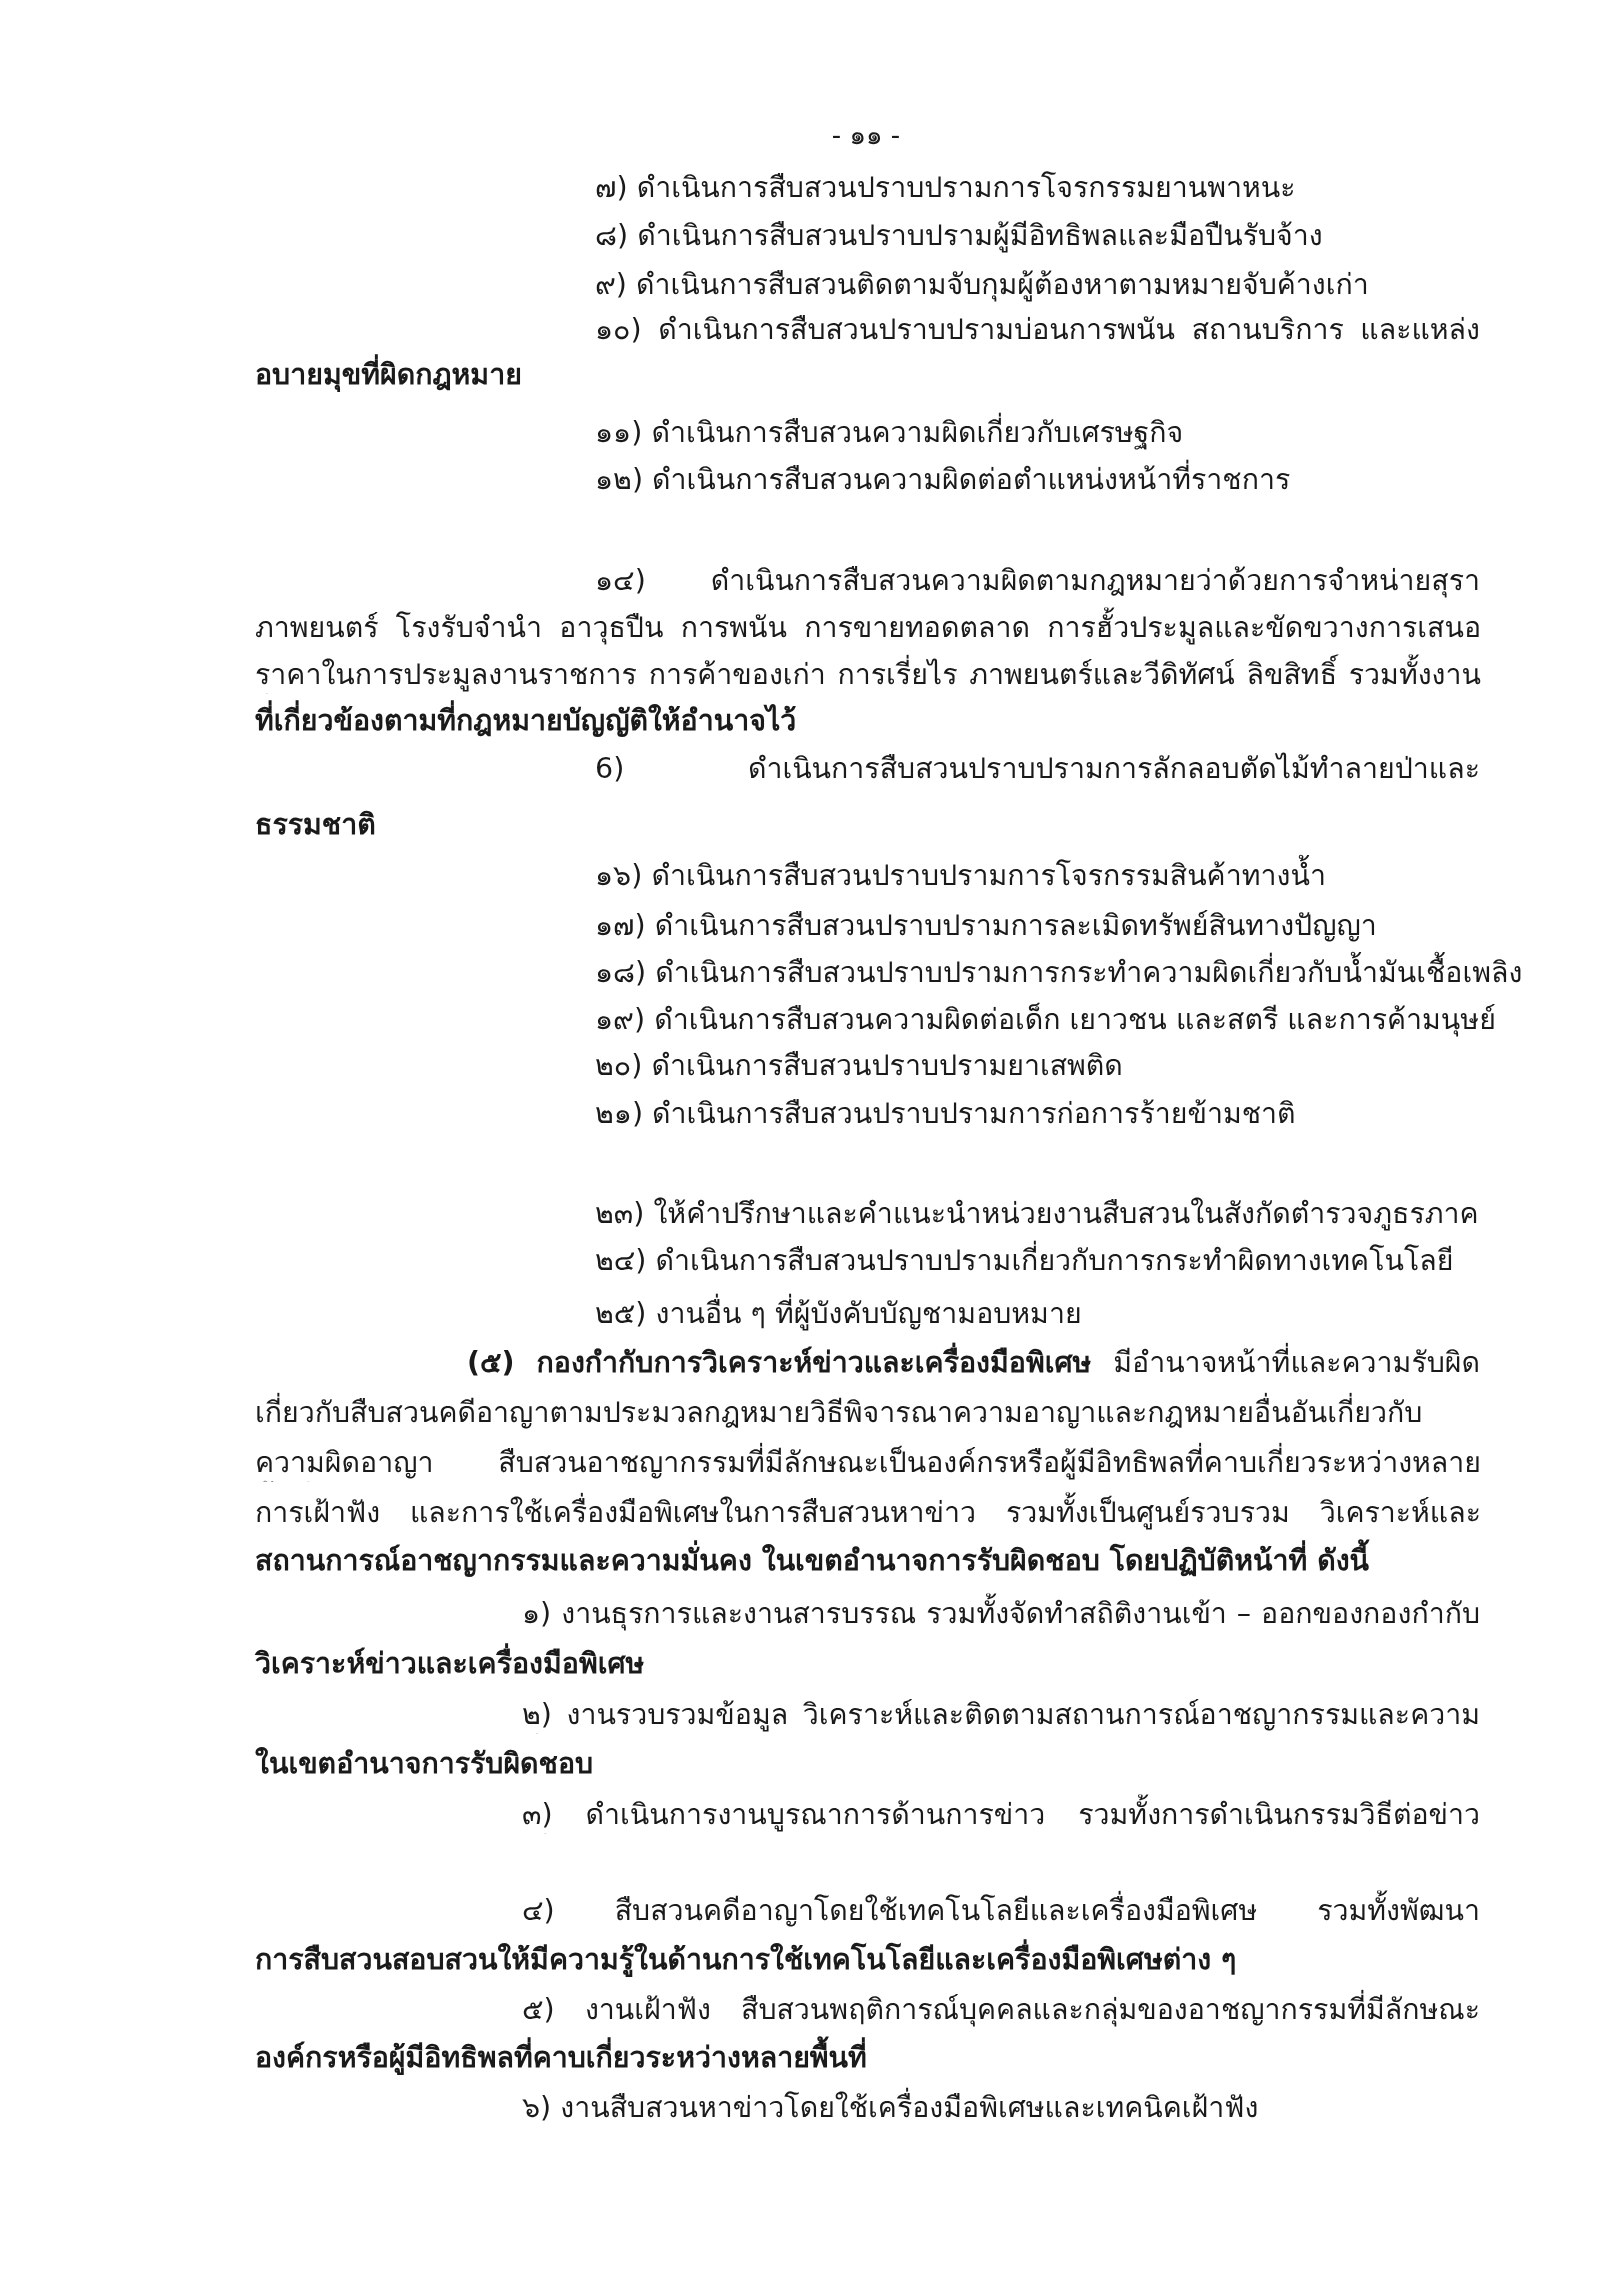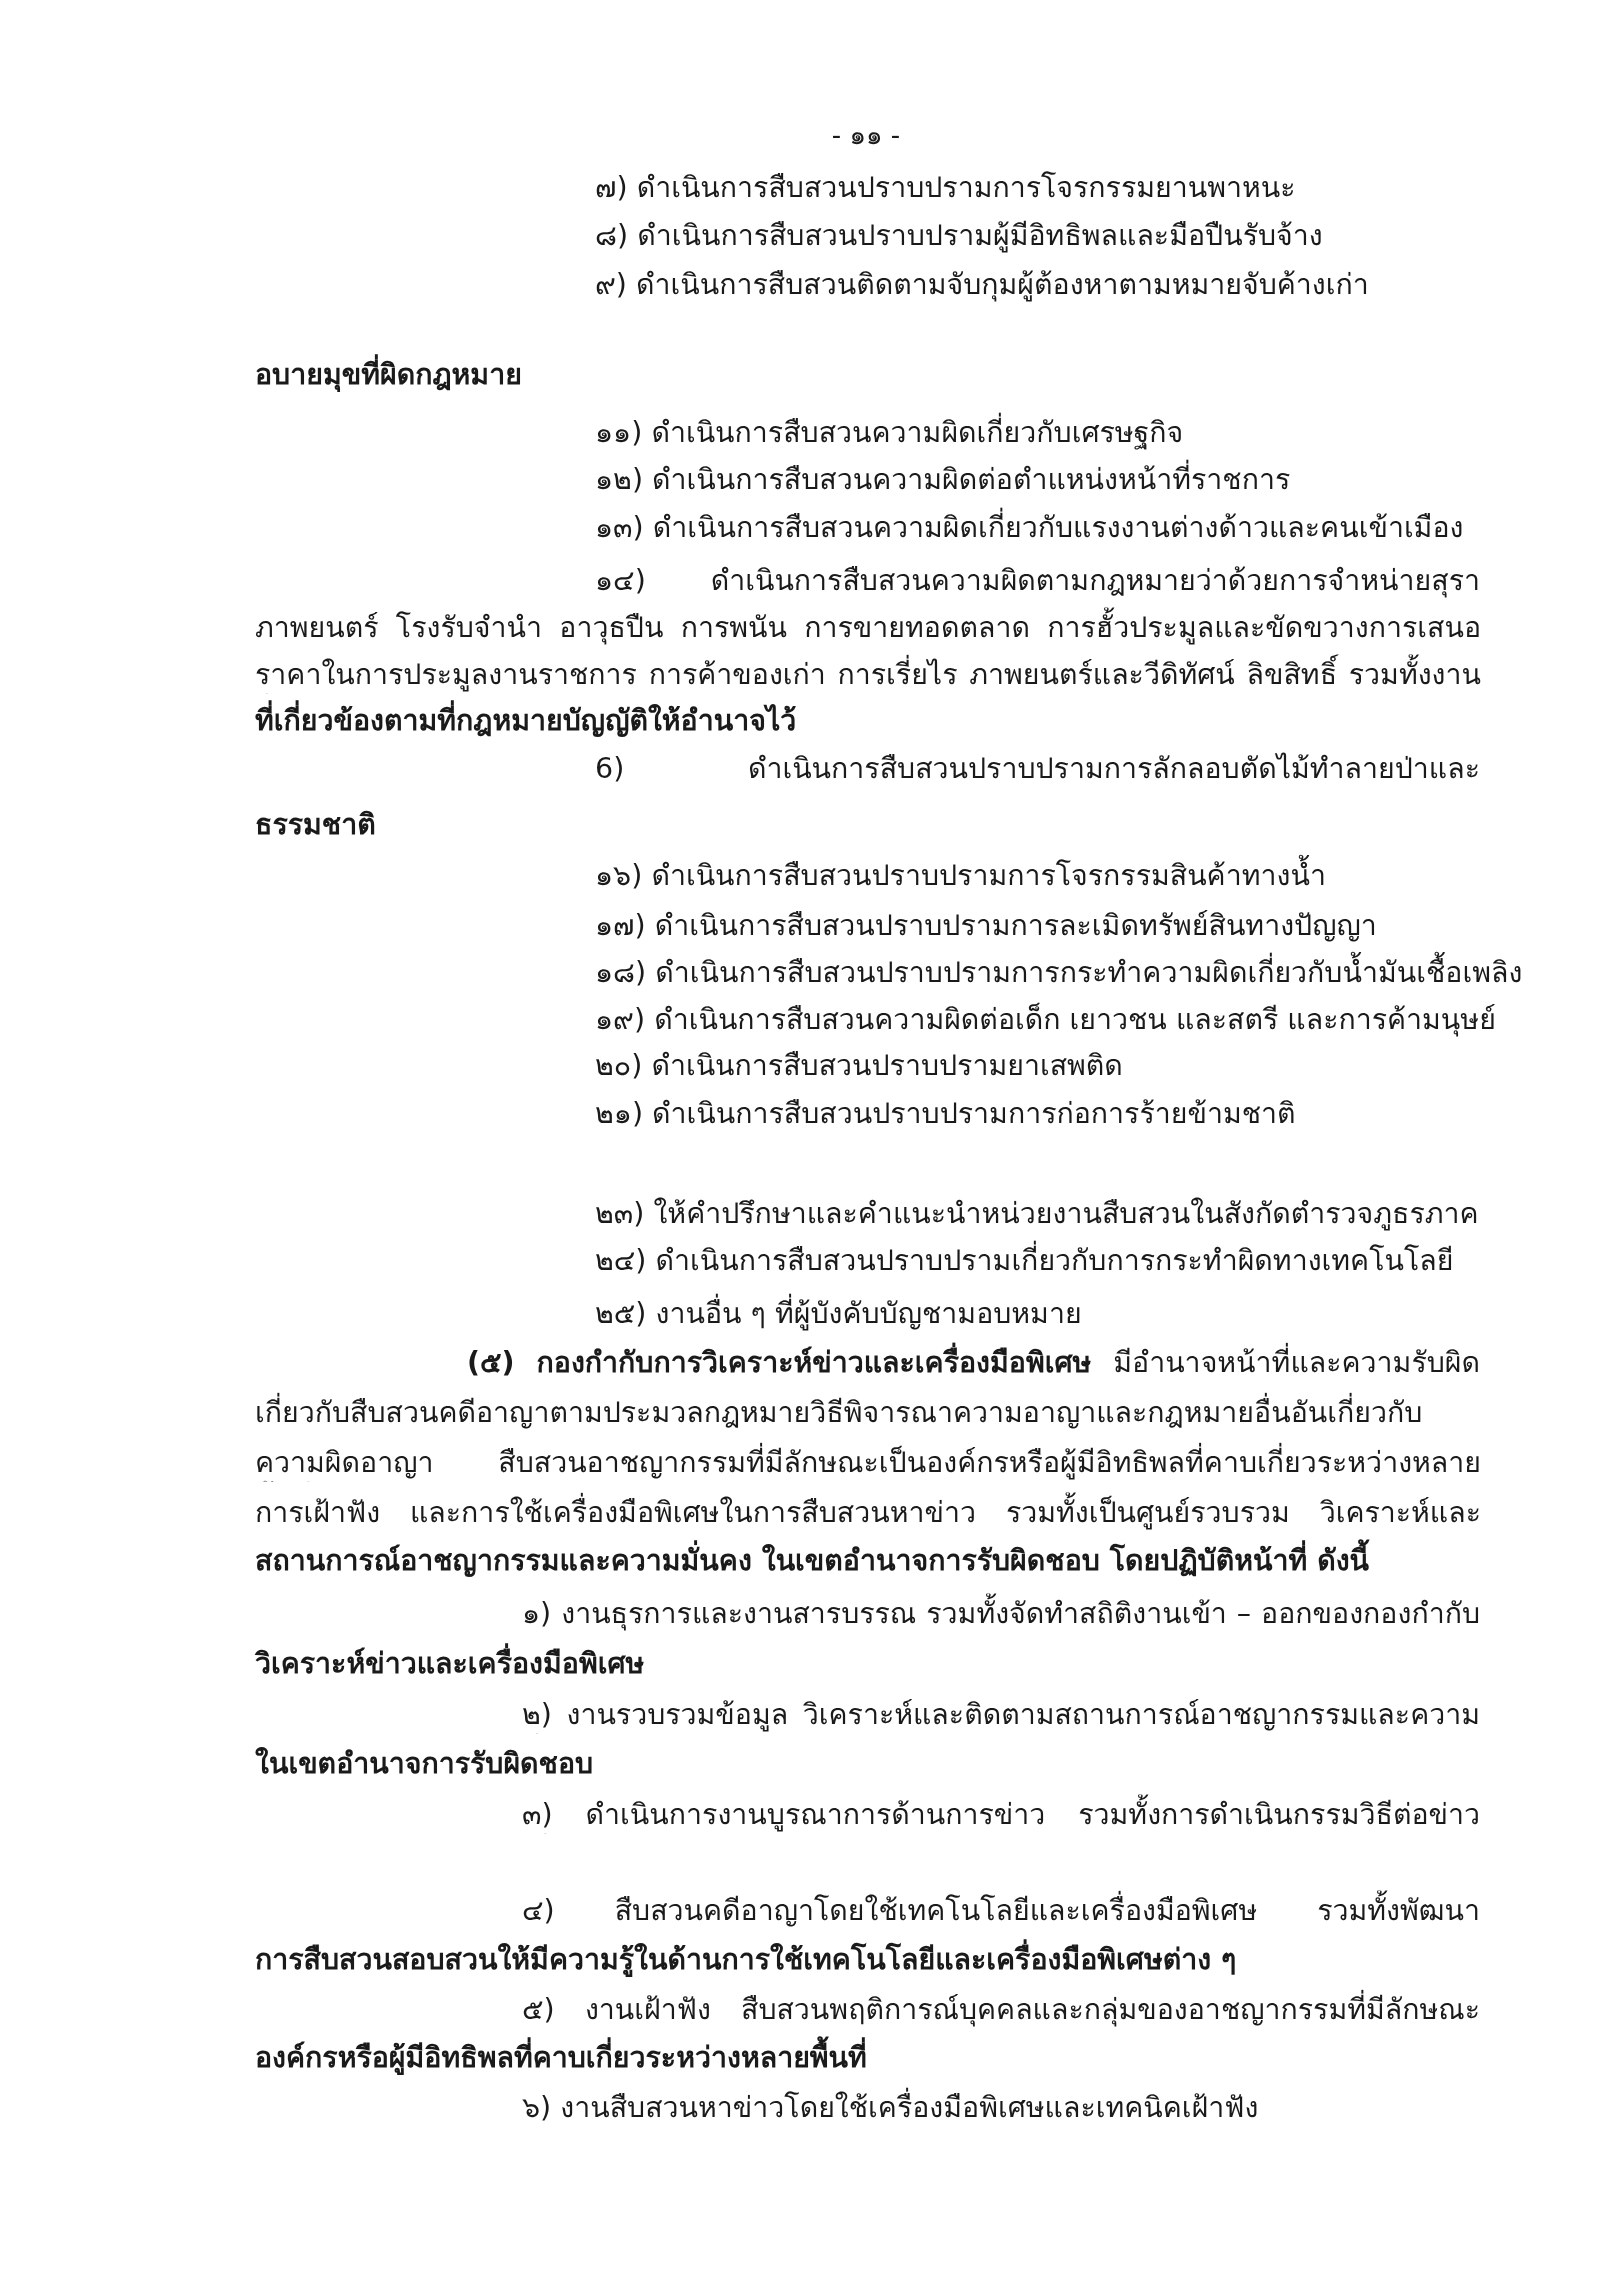--- a/index.html
+++ b/index.html
@@ -36,24 +36,24 @@
 </head>
 <body>
 
 <div class="page">
 
   <div class="ln pagenum" style="top:135px">- ๑๑ -</div>
 
   <div class="ln item" style="top:187px"><span>๗)</span> <span>ดำเนินการสืบสวนปราบปรามการโจรกรรมยานพาหนะ</span></div>
   <div class="ln item" style="top:235px"><span>๘)</span> <span>ดำเนินการสืบสวนปราบปรามผู้มีอิทธิพลและมือปืนรับจ้าง</span></div>
   <div class="ln item" style="top:284px"><span>๙)</span> <span>ดำเนินการสืบสวนติดตามจับกุมผู้ต้องหาตามหมายจับค้างเก่า</span></div>
+  <div class="ln item full-right" style="top:329px"><span>๑๐)</span> <span>ดำเนินการสืบสวนปราบปรามบ่อนการพนัน สถานบริการ และแหล่ง</span></div>
   <div class="ln cont" style="top:374px">อบายมุขที่ผิดกฎหมาย</div>
   <div class="ln item" style="top:432px"><span>๑๑)</span> <span>ดำเนินการสืบสวนความผิดเกี่ยวกับเศรษฐกิจ</span></div>
   <div class="ln item" style="top:479px"><span>๑๒)</span> <span>ดำเนินการสืบสวนความผิดต่อตำแหน่งหน้าที่ราชการ</span></div>
-  <div class="ln item" style="top:527px"><span>๑๓)</span> <span>ดำเนินการสืบสวนความผิดเกี่ยวกับแรงงานต่างด้าวและคนเข้าเมือง</span></div>
   <div class="ln item full-right" style="top:580px"><span>๑๔)</span> <span>ดำเนินการสืบสวนความผิดตามกฎหมายว่าด้วยการจำหน่ายสุรา โรงแรม</span></div>
   <div class="ln full" style="top:627px">ภาพยนตร์ โรงรับจำนำ อาวุธปืน การพนัน การขายทอดตลาด การฮั้วประมูลและขัดขวางการเสนอแข่งขัน</div>
   <div class="ln full" style="top:674px">ราคาในการประมูลงานราชการ การค้าของเก่า การเรี่ยไร ภาพยนตร์และวีดิทัศน์ ลิขสิทธิ์ รวมทั้งงานอื่น ๆ</div>
   <div class="ln cont" style="top:720px">ที่เกี่ยวข้องตามที่กฎหมายบัญญัติให้อำนาจไว้</div>
   <div class="ln item full-right" style="top:768px"><span>6)</span> <span>ดำเนินการสืบสวนปราบปรามการลักลอบตัดไม้ทำลายป่าและทรัพยากร</span></div>
   <div class="ln cont" style="top:824px">ธรรมชาติ</div>
   <div class="ln item" style="top:875px"><span>๑๖)</span> <span>ดำเนินการสืบสวนปราบปรามการโจรกรรมสินค้าทางน้ำ</span></div>
   <div class="ln item" style="top:925px"><span>๑๗)</span> <span>ดำเนินการสืบสวนปราบปรามการละเมิดทรัพย์สินทางปัญญา</span></div>
   <div class="ln item" style="top:972px"><span>๑๘)</span> <span>ดำเนินการสืบสวนปราบปรามการกระทำความผิดเกี่ยวกับน้ำมันเชื้อเพลิง</span></div>
   <div class="ln item" style="top:1019px"><span>๑๙)</span> <span>ดำเนินการสืบสวนความผิดต่อเด็ก เยาวชน และสตรี และการค้ามนุษย์</span></div>

